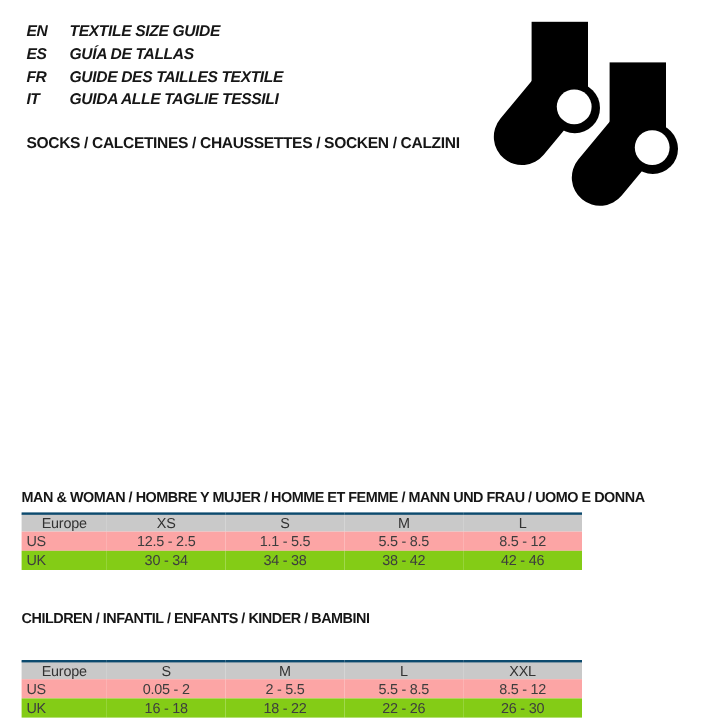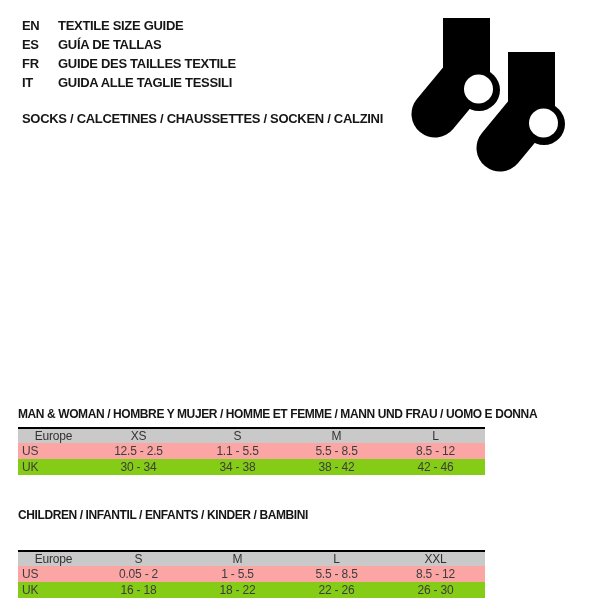--- a/index.html
+++ b/index.html
@@ -11,21 +11,21 @@
     position: relative;
     overflow: hidden;
   }
   .page { position: absolute; inset: 0; width: 600px; height: 600px; }
 
   
   .lang-list { position: absolute; left: 22px; top: 16px; }
   .lang-row { display: flex; line-height: 19px; }
   .lang-code, .lang-label {
     font-weight: 700; font-size: 13px; letter-spacing: -0.3px;
-    white-space: nowrap; color: #161616;
+    white-space: nowrap; color: #161616; font-style: italic;
   }
   .lang-code { width: 36px; flex: 0 0 36px; }
 
   
   .category-line {
     position: absolute; left: 22px; top: 111px;
     font-weight: 700; font-size: 13px; letter-spacing: -0.3px;
     white-space: nowrap; color: #161616;
   }
 
@@ -43,21 +43,21 @@
   .b1 .block-title { margin-bottom: 6px; text-align: right; }
   .b2 .block-title { margin-bottom: 28px; }
 
   table.size-table {
     border-collapse: collapse; table-layout: fixed;
     width: 467px;
     font-size: 12px; letter-spacing: -0.2px; color: #3d3d3d;
   }
   table.size-table tr.head { background: #c9c9c9; }
   table.size-table tr.head th {
-    border-top: 2px solid #000000;
+    border-top: 2px solid #0c4a6e;
     height: 14px; font-weight: 400; text-align: center; padding: 0;
     color: #333333;
   }
   table.size-table td { height: 16px; text-align: center; padding: 0; }
   table.size-table .lab { width: 71px; text-align: left; padding-left: 4px; }
   table.size-table tr.r-us { background: #fca5a5; }
   table.size-table tr.r-uk { background: #84cc16; }
 </style>
 </head>
 <body>
@@ -134,21 +134,21 @@
         <tr class="head">
           <th class="lab">Europe</th>
           <th>S</th>
           <th>M</th>
           <th>L</th>
           <th>XXL</th>
         </tr>
         <tr class="r-us">
           <td class="lab">US</td>
           <td>0.05 - 2</td>
-          <td>1 - 5.5</td>
+          <td>2 - 5.5</td>
           <td>5.5 - 8.5</td>
           <td>8.5 - 12</td>
         </tr>
         <tr class="r-uk">
           <td class="lab">UK</td>
           <td>16 - 18</td>
           <td>18 - 22</td>
           <td>22 - 26</td>
           <td>26 - 30</td>
         </tr>

